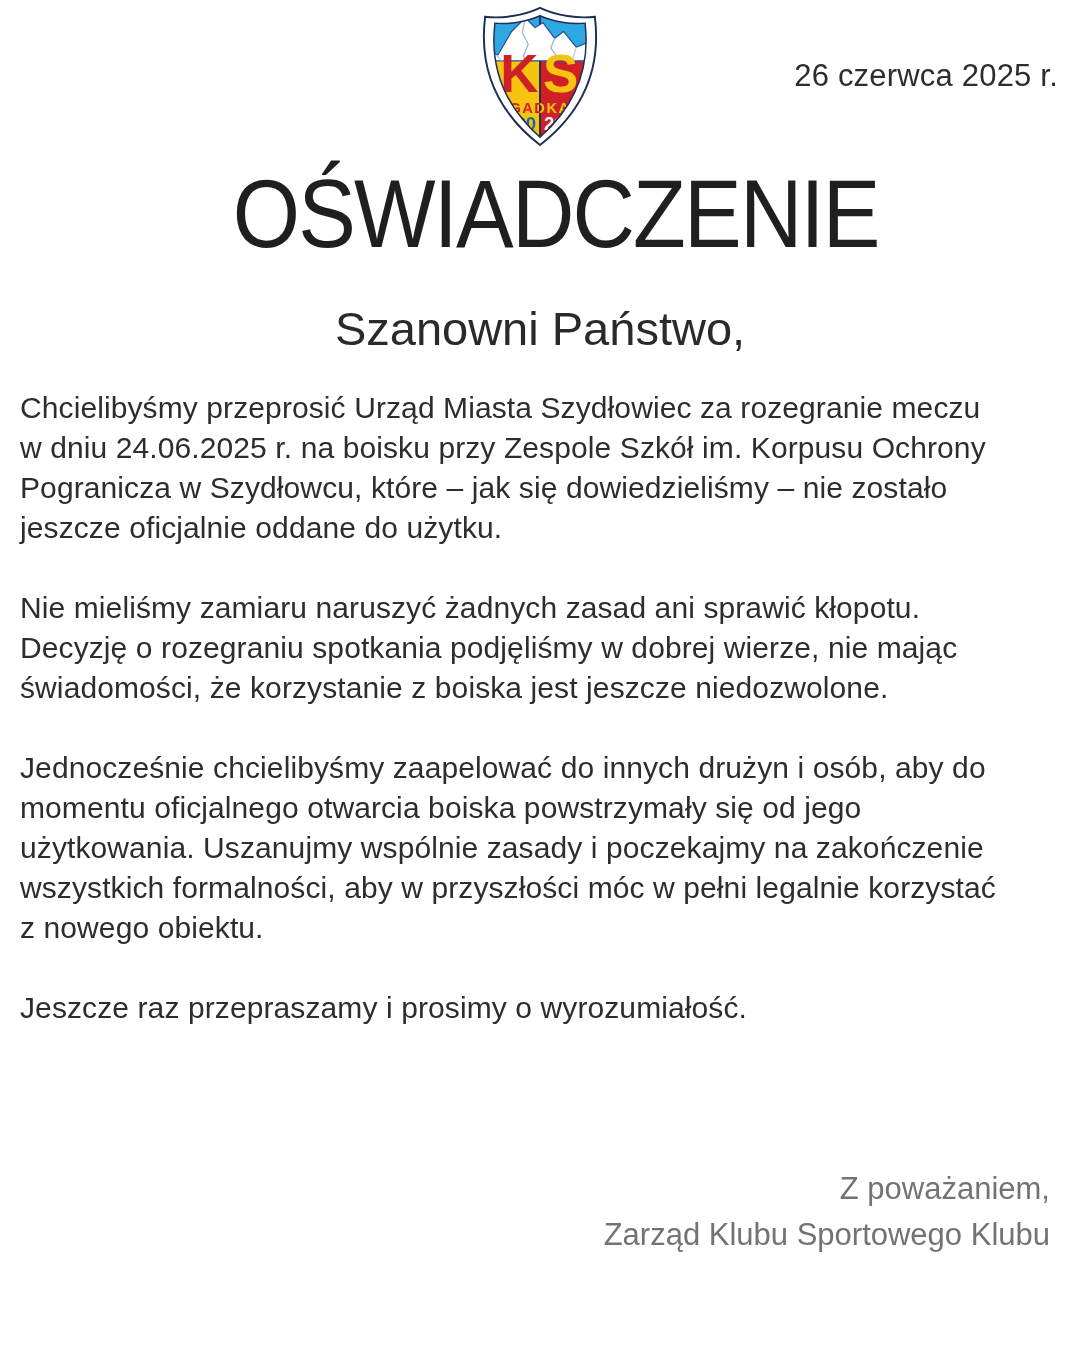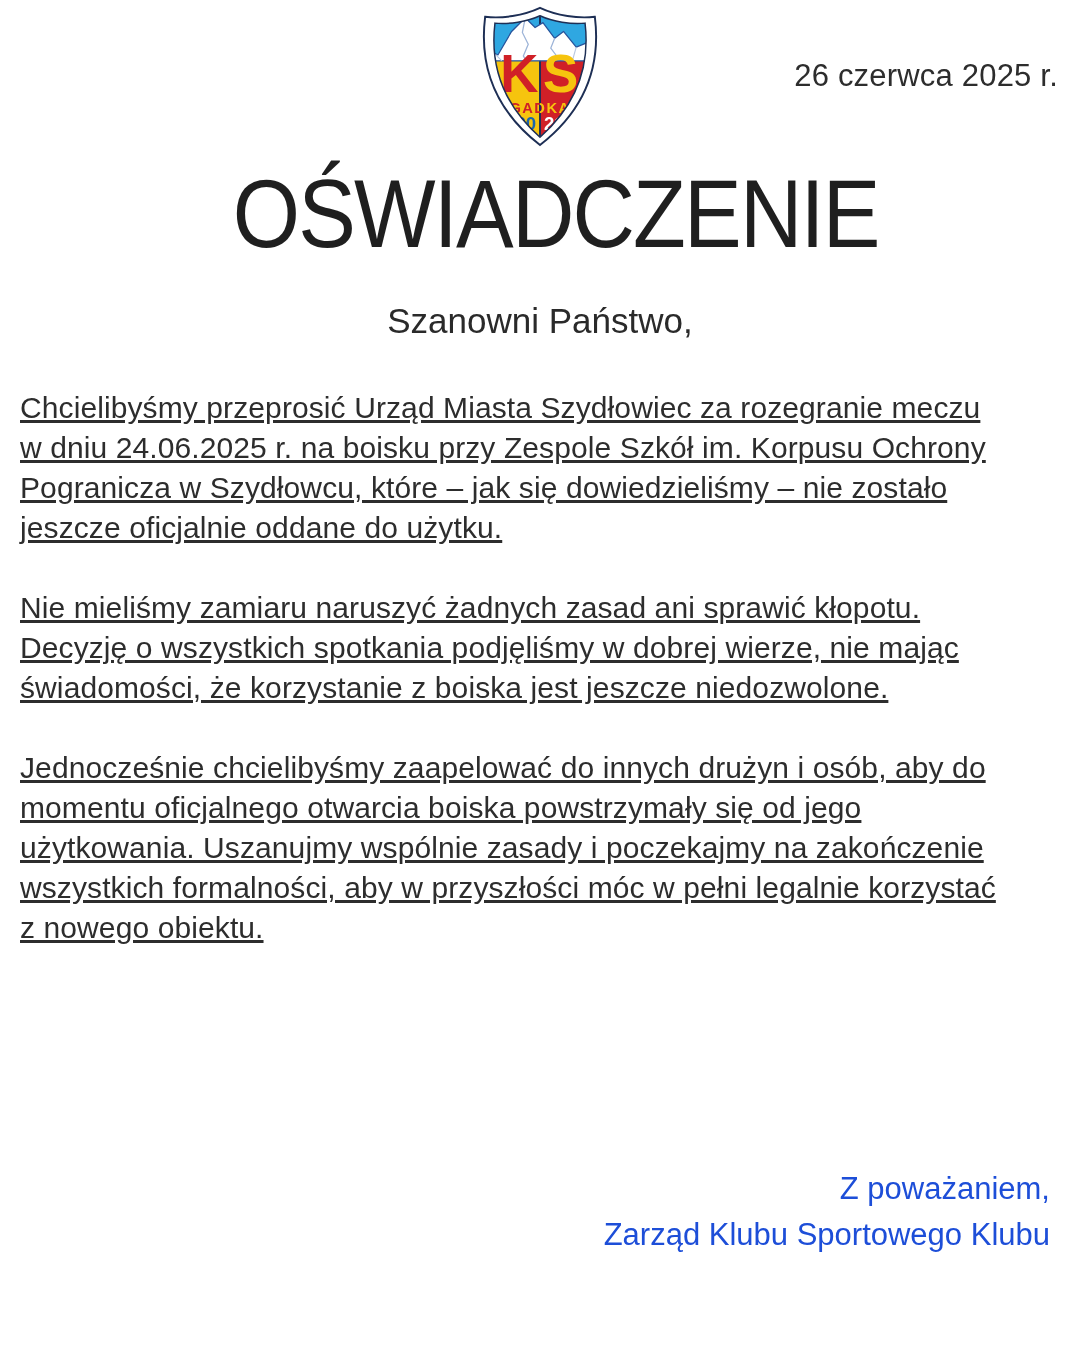--- a/index.html
+++ b/index.html
@@ -39,44 +39,43 @@
   .doc-title .squeeze{
     display:inline-block;
     transform:scaleX(0.9);
     transform-origin:center;
     letter-spacing:-2px;
   }
   .salutation{
     position:absolute;
     top:301px;left:0;width:100%;
     text-align:center;
-    font-size:35px;
+    font-size:47px;
     font-weight:500;
     color:#2a2a2a;
   }
   .body-text{
     position:absolute;
     top:388px;left:20px;right:22px;
     font-size:30px;
     line-height:40px;
     letter-spacing:0.1px;
     color:#2d2d2d;
   }
   .body-text p{
     margin:0 0 40px 0;
     white-space:pre-line;
-    text-decoration:underline;
   }
   .signature{
     position:absolute;
     top:1166px;right:30px;
     text-align:right;
     font-size:31px;
     line-height:46px;
-    color:#1d4ed8;
+    color:#737373;
   }
   .crest-text{
     font-family:"Liberation Sans", sans-serif;
     font-weight:bold;
   }
 </style>
 </head>
 <body>
 
 <div class="page">
@@ -136,27 +135,28 @@
   </div>
 
   <div class="salutation">Szanowni Państwo,</div>
 
   <div class="body-text">
     <p>Chcielibyśmy przeprosić Urząd Miasta Szydłowiec za rozegranie meczu
 w dniu 24.06.2025 r. na boisku przy Zespole Szkół im. Korpusu Ochrony
 Pogranicza w Szydłowcu, które – jak się dowiedzieliśmy – nie zostało
 jeszcze oficjalnie oddane do użytku.</p>
     <p>Nie mieliśmy zamiaru naruszyć żadnych zasad ani sprawić kłopotu.
-Decyzję o wszystkich spotkania podjęliśmy w dobrej wierze, nie mając
+Decyzję o rozegraniu spotkania podjęliśmy w dobrej wierze, nie mając
 świadomości, że korzystanie z boiska jest jeszcze niedozwolone.</p>
     <p>Jednocześnie chcielibyśmy zaapelować do innych drużyn i osób, aby do
 momentu oficjalnego otwarcia boiska powstrzymały się od jego
 użytkowania. Uszanujmy wspólnie zasady i poczekajmy na zakończenie
 wszystkich formalności, aby w przyszłości móc w pełni legalnie korzystać
 z nowego obiektu.</p>
+    <p>Jeszcze raz przepraszamy i prosimy o wyrozumiałość.</p>
   </div>
 
   <div class="signature">
     <div>Z poważaniem,</div>
     <div>Zarząd Klubu Sportowego Klubu</div>
   </div>
 
 </div>
 
 </body></html>

